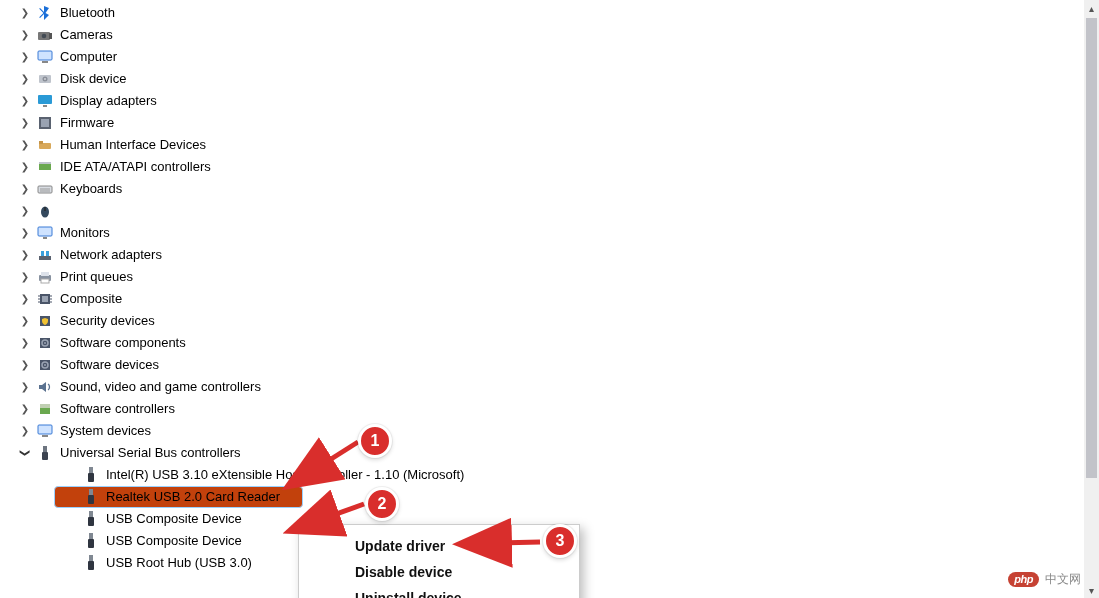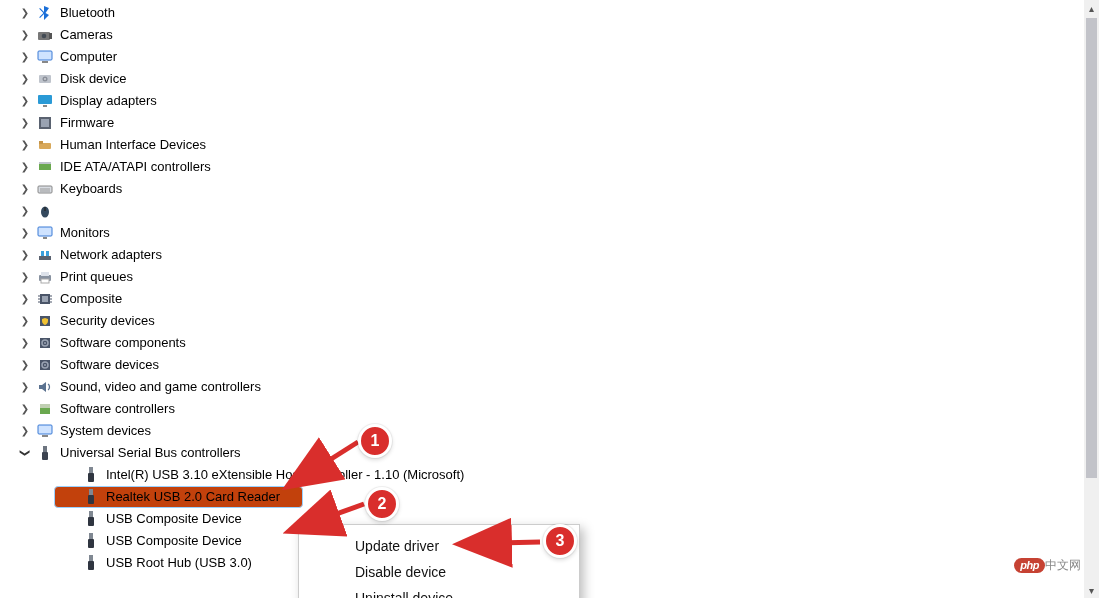--- a/index.html
+++ b/index.html
@@ -85,20 +85,21 @@
     border: 1px solid #ccc;
     box-shadow: 4px 4px 10px rgba(0,0,0,0.25);
     padding: 8px 0;
   }
   .menu-item {
     height: 26px;
     line-height: 26px;
     padding: 0 28px 0 56px;
     font-size: 14px;
     color: #111;
+    font-weight: bold;
   }
   .scrollbar {
     position: absolute;
     right: 0;
     top: 0;
     width: 15px;
     height: 598px;
     background: #f0f0f0;
   }
   .thumb {
@@ -132,25 +133,26 @@
     display: flex;
     align-items: center;
     justify-content: center;
     border: 3px solid #fff;
     box-shadow: 0 0 0 1px rgba(0,0,0,0.05), 0 2px 4px rgba(0,0,0,0.15);
   }
   .arrow-svg { position: absolute; pointer-events: none; }
   .watermark {
     position: absolute;
     right: 18px;
-    bottom: 24px;
+    bottom: 10px;
     font-size: 12px;
     color: #888;
     display: flex;
     align-items: center;
+    gap: 6px;
   }
   .php-badge {
     background: #c64233;
     color: #fff;
     font-weight: 700;
     font-style: italic;
     padding: 1px 6px 2px 6px;
     border-radius: 10px;
     font-size: 11px;
     letter-spacing: -0.5px;

